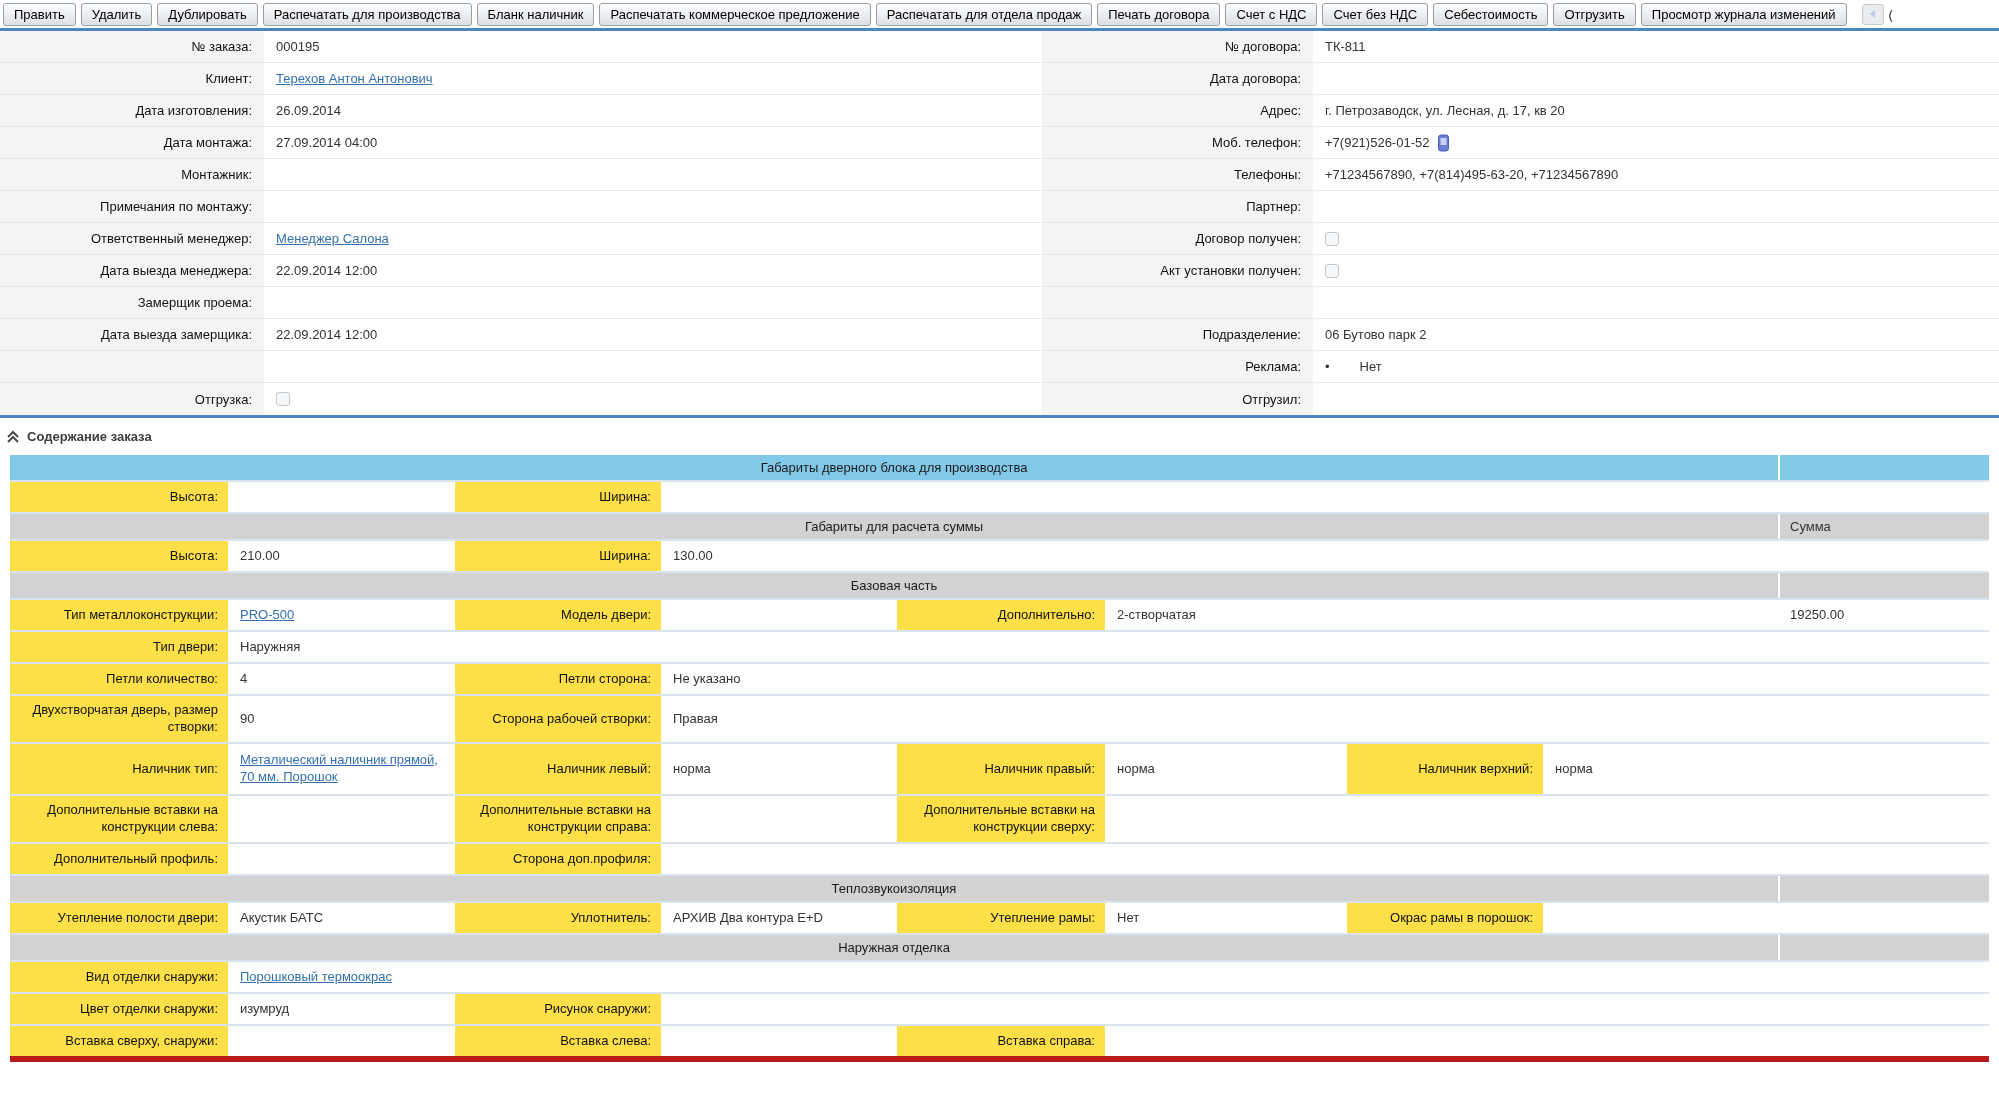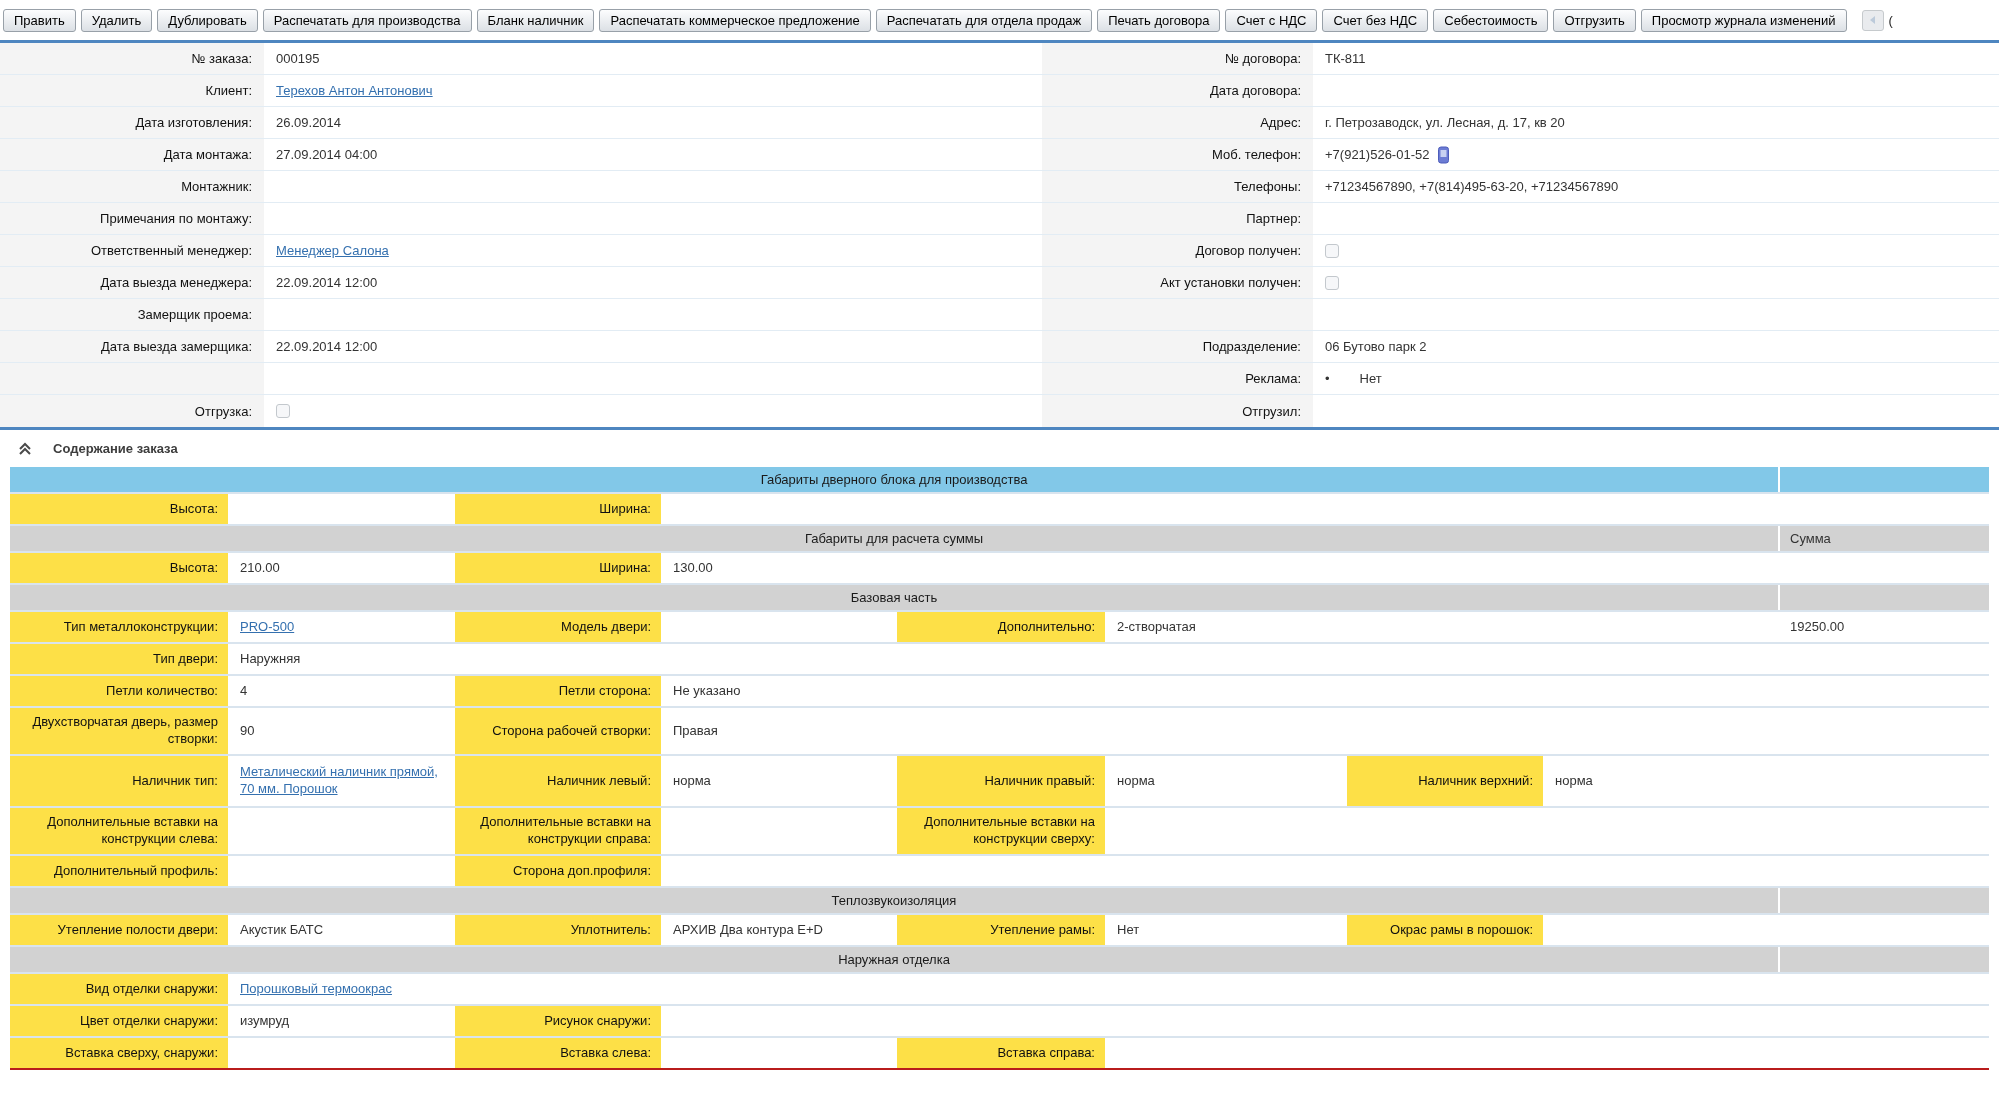--- a/index.html
+++ b/index.html
@@ -1,44 +1,44 @@
 <!DOCTYPE html>
 <html><head>
 <meta charset="utf-8">
 <style>
   * { margin:0; padding:0; box-sizing:border-box; }
   html,body { width:1999px; height:1112px; overflow:hidden; background:#fff;
     font-family:"Liberation Sans","DejaVu Sans",sans-serif; font-size:13px; color:#000; }
 
   
-  .toolbar { display:flex; align-items:center; gap:5px; padding:2px 3px; height:40px; }
+  .toolbar { display:flex; align-items:center; gap:5px; padding:2px 3px; height:28px; }
   .tbtn { font-family:inherit; font-size:13px; color:#000; padding:3px 10px; white-space:nowrap;
     background:linear-gradient(#fcfdfe,#dce0e5); border:1px solid #98a0a8; border-radius:3px; cursor:pointer; }
   .nav-btn { width:22px; height:21px; margin-left:10px; background:#e9ebee; border:1px solid #c6cacd;
     border-radius:3px; display:flex; align-items:center; justify-content:center; }
   .paren { color:#222; }
 
   
   .oform { border-top:3px solid #4e86c0; border-bottom:3px solid #4e86c0; }
   .frow { display:grid; grid-template-columns:264px 778px 271px 686px; }
   .frow > div { min-height:32px; border-bottom:1px solid #e2ecf4; display:flex; align-items:center; }
   .frow.last > div { border-bottom:none; }
   .fl { background:#f4f4f4; justify-content:flex-end; text-align:right; padding:2px 12px; color:#111; }
   .fv { padding:2px 12px; color:#333; gap:8px; }
   a.lnk { color:#3470af; text-decoration:underline; cursor:pointer; }
   .checkbox { width:14px; height:14px; background:#f6f7f9; border:1px solid #c3c8cd; border-radius:3px; display:inline-block; }
   .bullet { color:#333; margin-right:22px; }
   .phone-ico { display:inline-flex; }
 
   
-  .section-head { display:flex; align-items:center; gap:21px; padding:11px 18px 9px; font-weight:bold; color:#3d3d3d;text-align:right; }
+  .section-head { display:flex; align-items:center; gap:7px; padding:11px 6px 9px; font-weight:bold; color:#3d3d3d;text-align:right; }
   .collapse-ico { display:inline-flex; cursor:pointer; }
 
   
-  .otable { margin:2px 10px 0 10px; border-bottom:2px solid #b91c1c; }
+  .otable { margin:2px 10px 0 10px; border-bottom:6px solid #b91c1c; }
   .trow { display:grid; grid-template-columns:218px 223px 206px 232px 208px 238px 196px 233px 1fr;
     column-gap:2px; border-top:2px solid #d9e4ee; background:#fff; }
   .trow:first-child { border-top:none; }
   .trow > div { min-height:30px; }
   .trow.tall > div { min-height:46px; }
   .trow.xtall > div { min-height:50px; }
   .trow.bandrow > div { min-height:25px; }
   .l { background:#fde047; display:flex; align-items:center; justify-content:flex-end; text-align:right;
     padding:3px 10px; line-height:1.3; color:#111; }
   .v { display:flex; align-items:center; padding:3px 10px; color:#333; line-height:1.3; }

